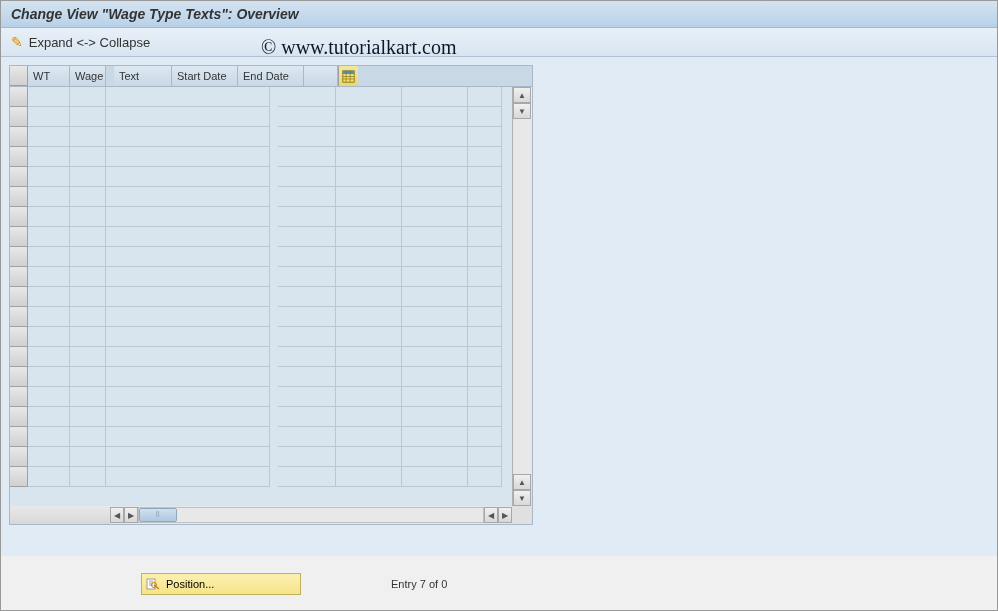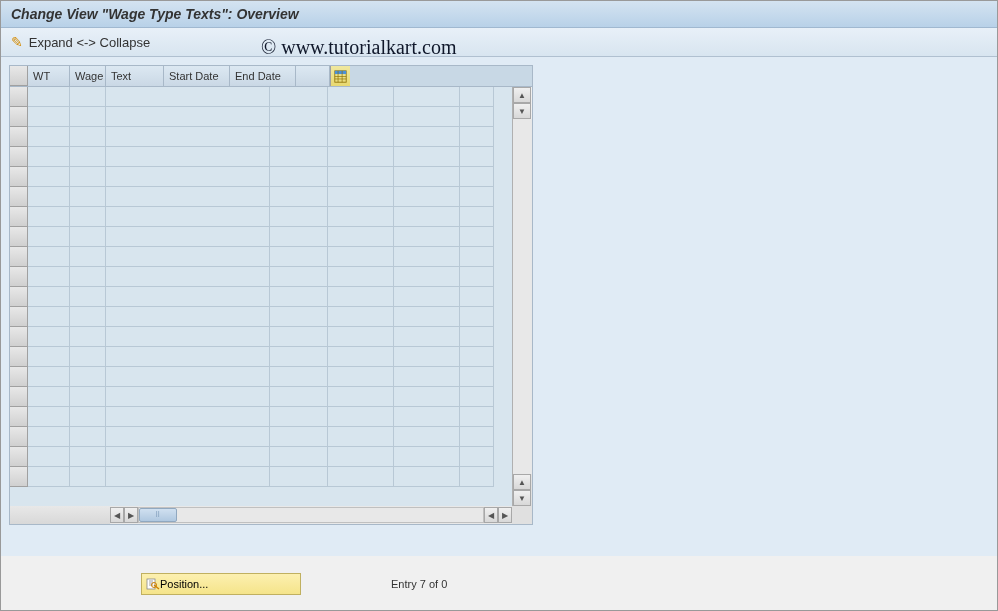--- a/index.html
+++ b/index.html
@@ -91,21 +91,21 @@
       color: #333;
       height: 20px;
       display: flex;
       align-items: center;
       overflow: hidden;
       white-space: nowrap;
     }
     .col-wt { width: 42px; }
     .col-info { width: 36px; }
     .col-longtext { width: 164px; }
-    .col-text { width: 58px; }
+    .col-text { width: 58px; margin-left: 8px; }
     .col-start { width: 66px; }
     .col-end { width: 66px; }
     .col-blank { width: 34px; }
     .config-btn-header {
       width: 20px;
       background: linear-gradient(to bottom, #f0e8a0, #e8d870);
       border-left: 1px solid #a0a0a0;
       display: flex;
       align-items: center;
       justify-content: center;
@@ -221,20 +221,21 @@
       display: flex;
       align-items: center;
       gap: 0;
     }
     .position-btn {
       background: linear-gradient(to bottom, #fcf0b0, #f5e48a);
       border: 1px solid #c0b060;
       padding: 3px 8px 3px 4px;
       display: flex;
       align-items: center;
+      gap: 6px;
       cursor: pointer;
       width: 160px;
       height: 22px;
     }
     .position-icon {
       width: 14px;
       height: 14px;
       display: flex;
       align-items: center;
       justify-content: center;

